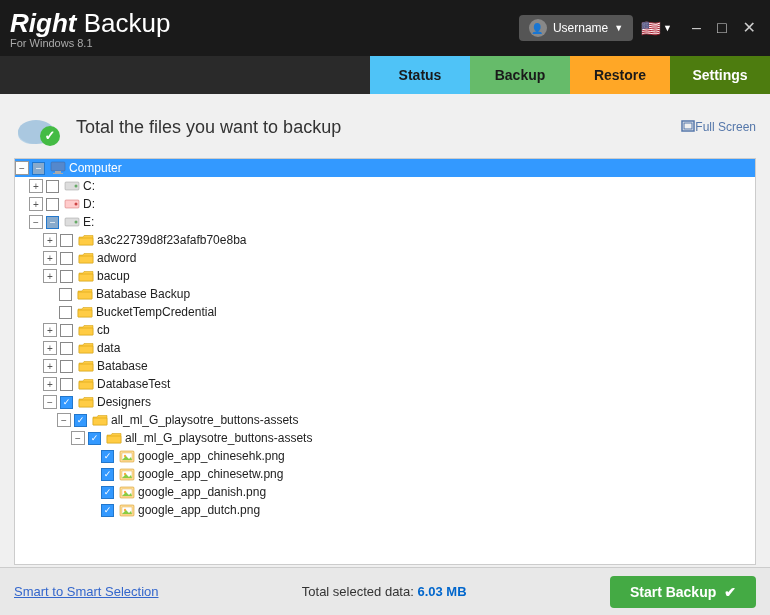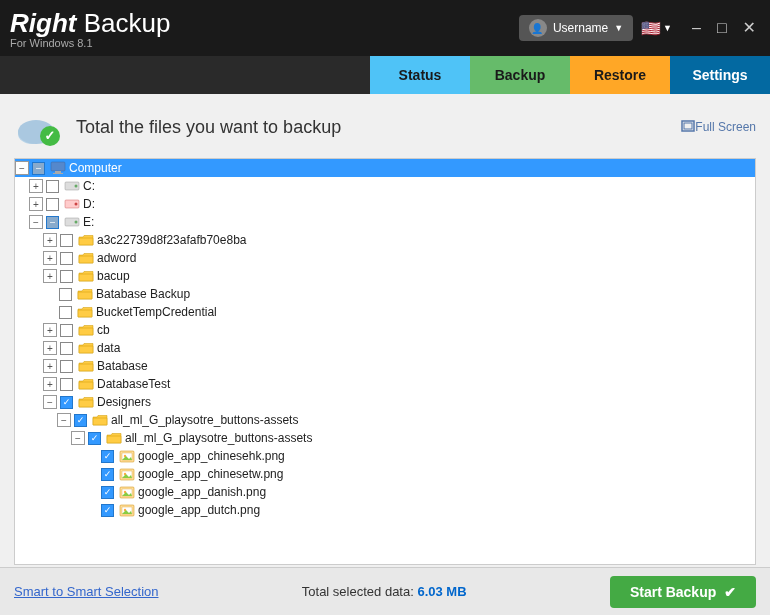--- a/index.html
+++ b/index.html
@@ -112,21 +112,21 @@
       font-size: 14px;
       font-weight: 600;
       color: white;
       cursor: pointer;
       border: none;
       background: transparent;
     }
     .nav-tab.status { background: #4fc3f7; color: #1a1a1a; }
     .nav-tab.backup { background: #66bb6a; color: #1a1a1a; }
     .nav-tab.restore { background: #ffa726; color: #1a1a1a; }
-    .nav-tab.settings { background: #0369a1; color: white; }
+    .nav-tab.settings { background: #4d7c0f; color: white; }
 
     
     .main-content {
       background: #f0f0f0;
       padding: 12px 14px 0 14px;
       height: calc(615px - 56px - 38px - 48px);
       overflow: hidden;
     }
 
     

